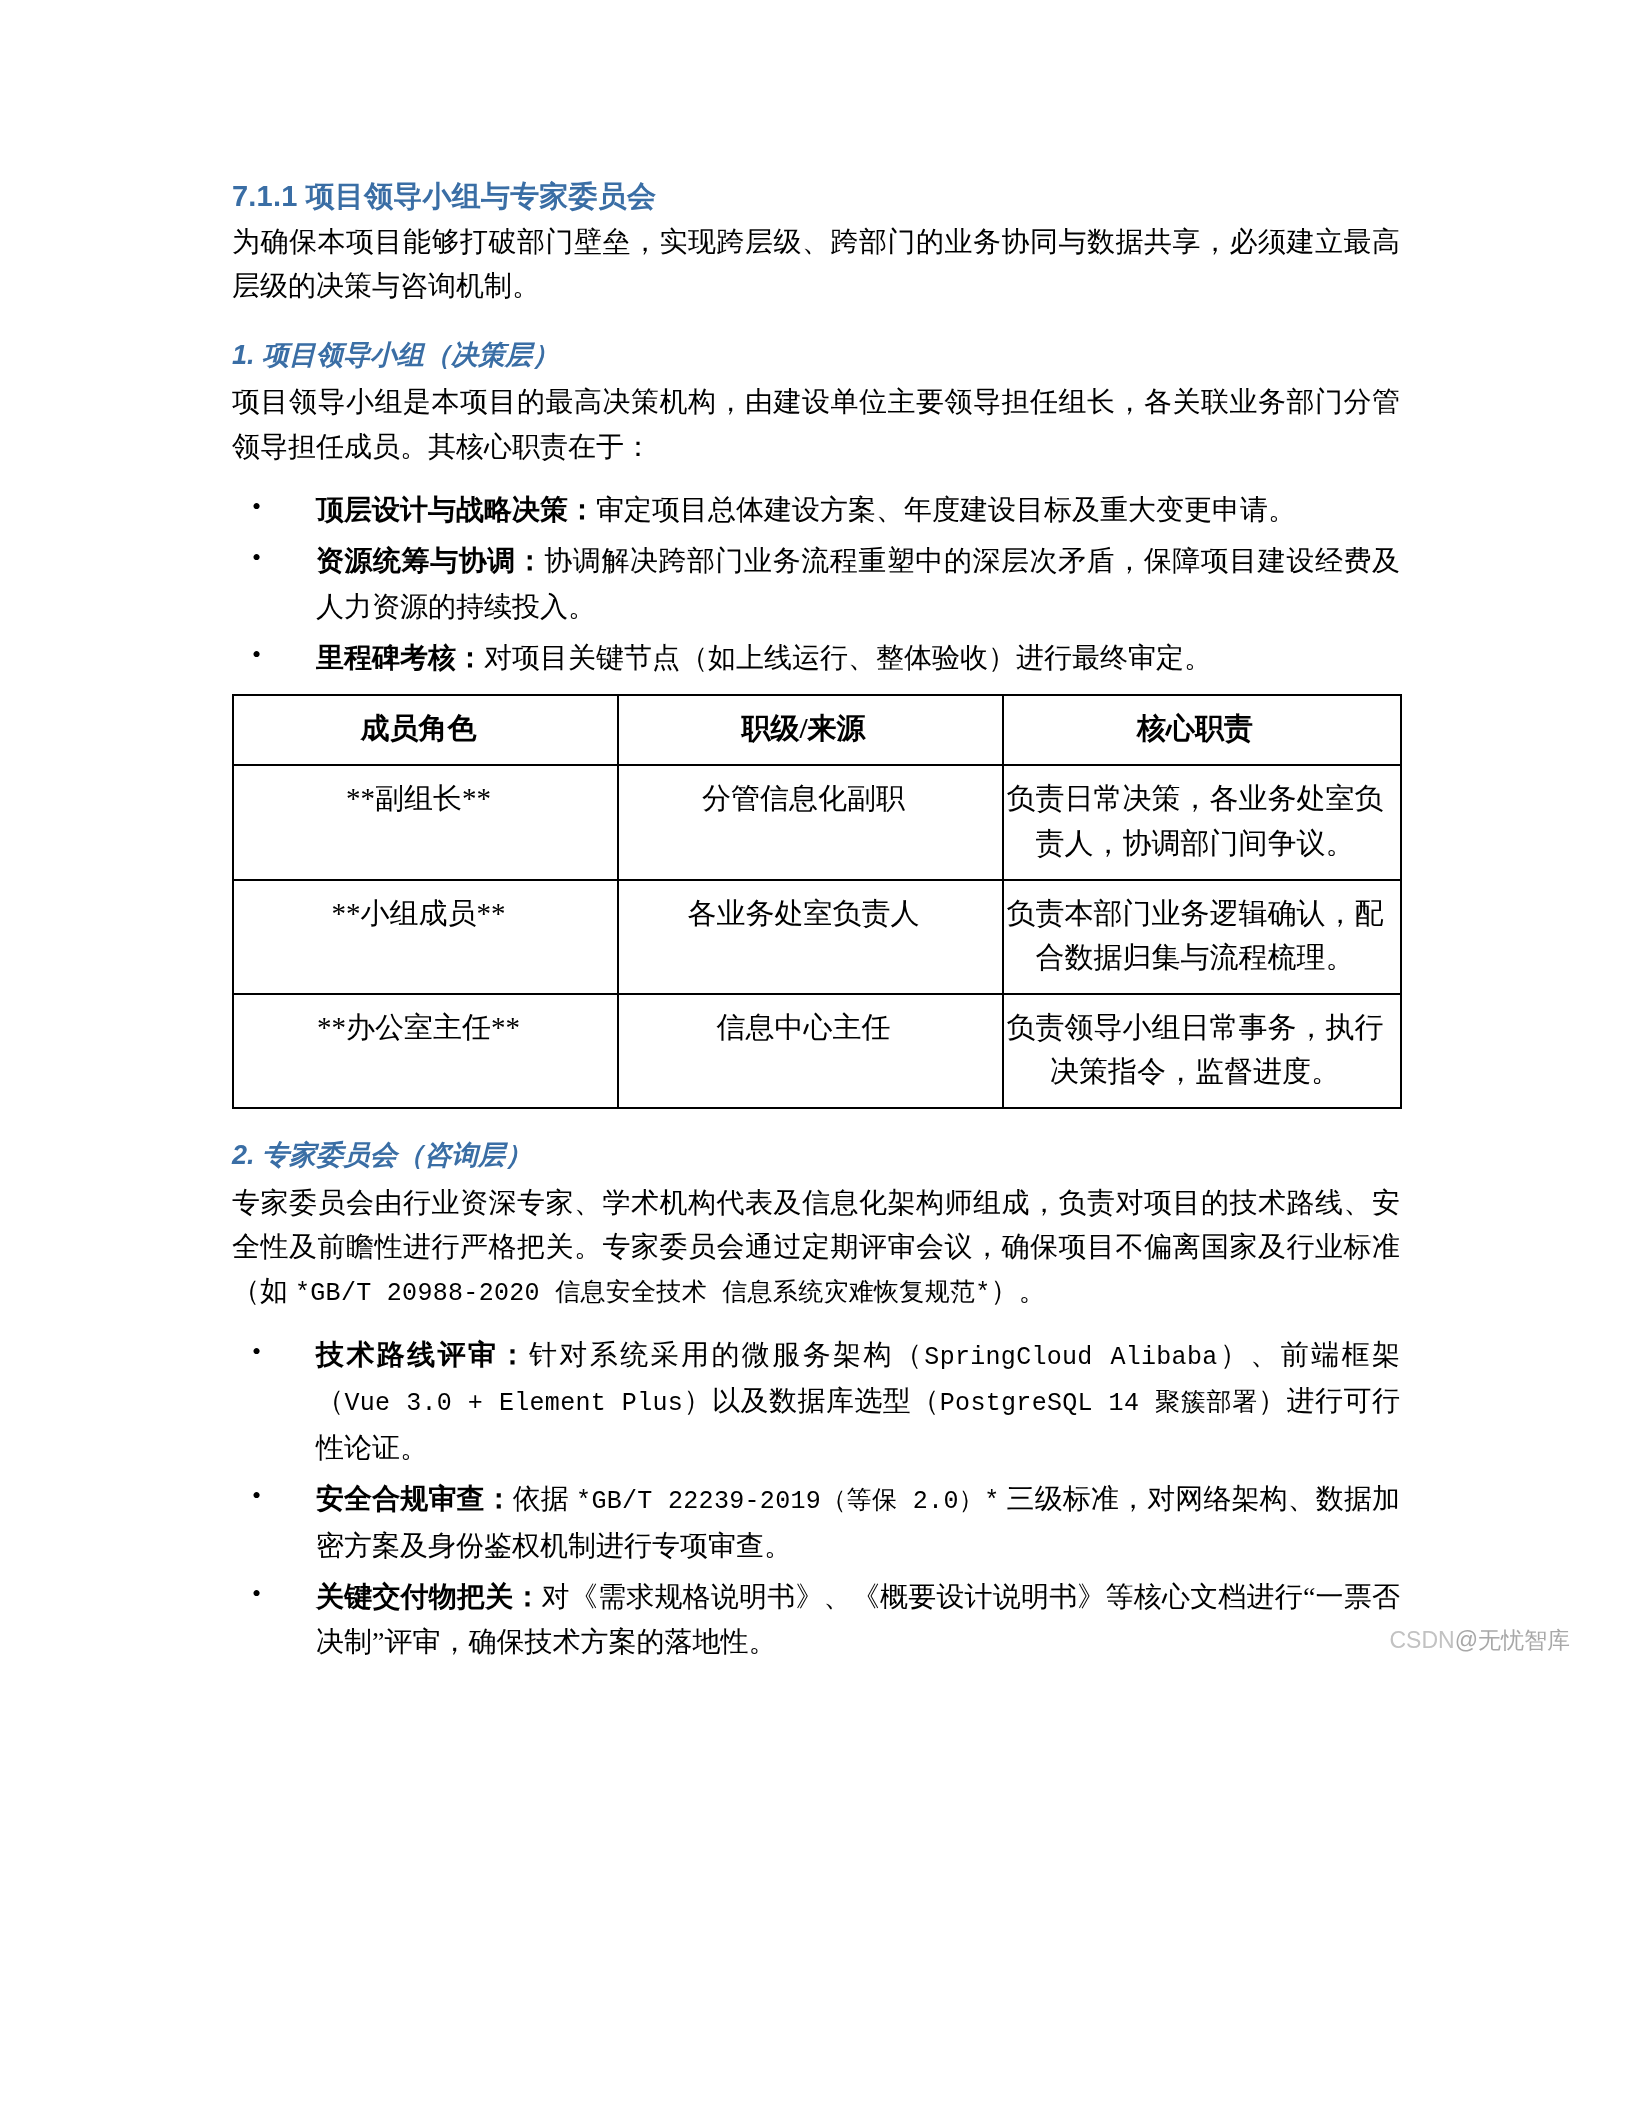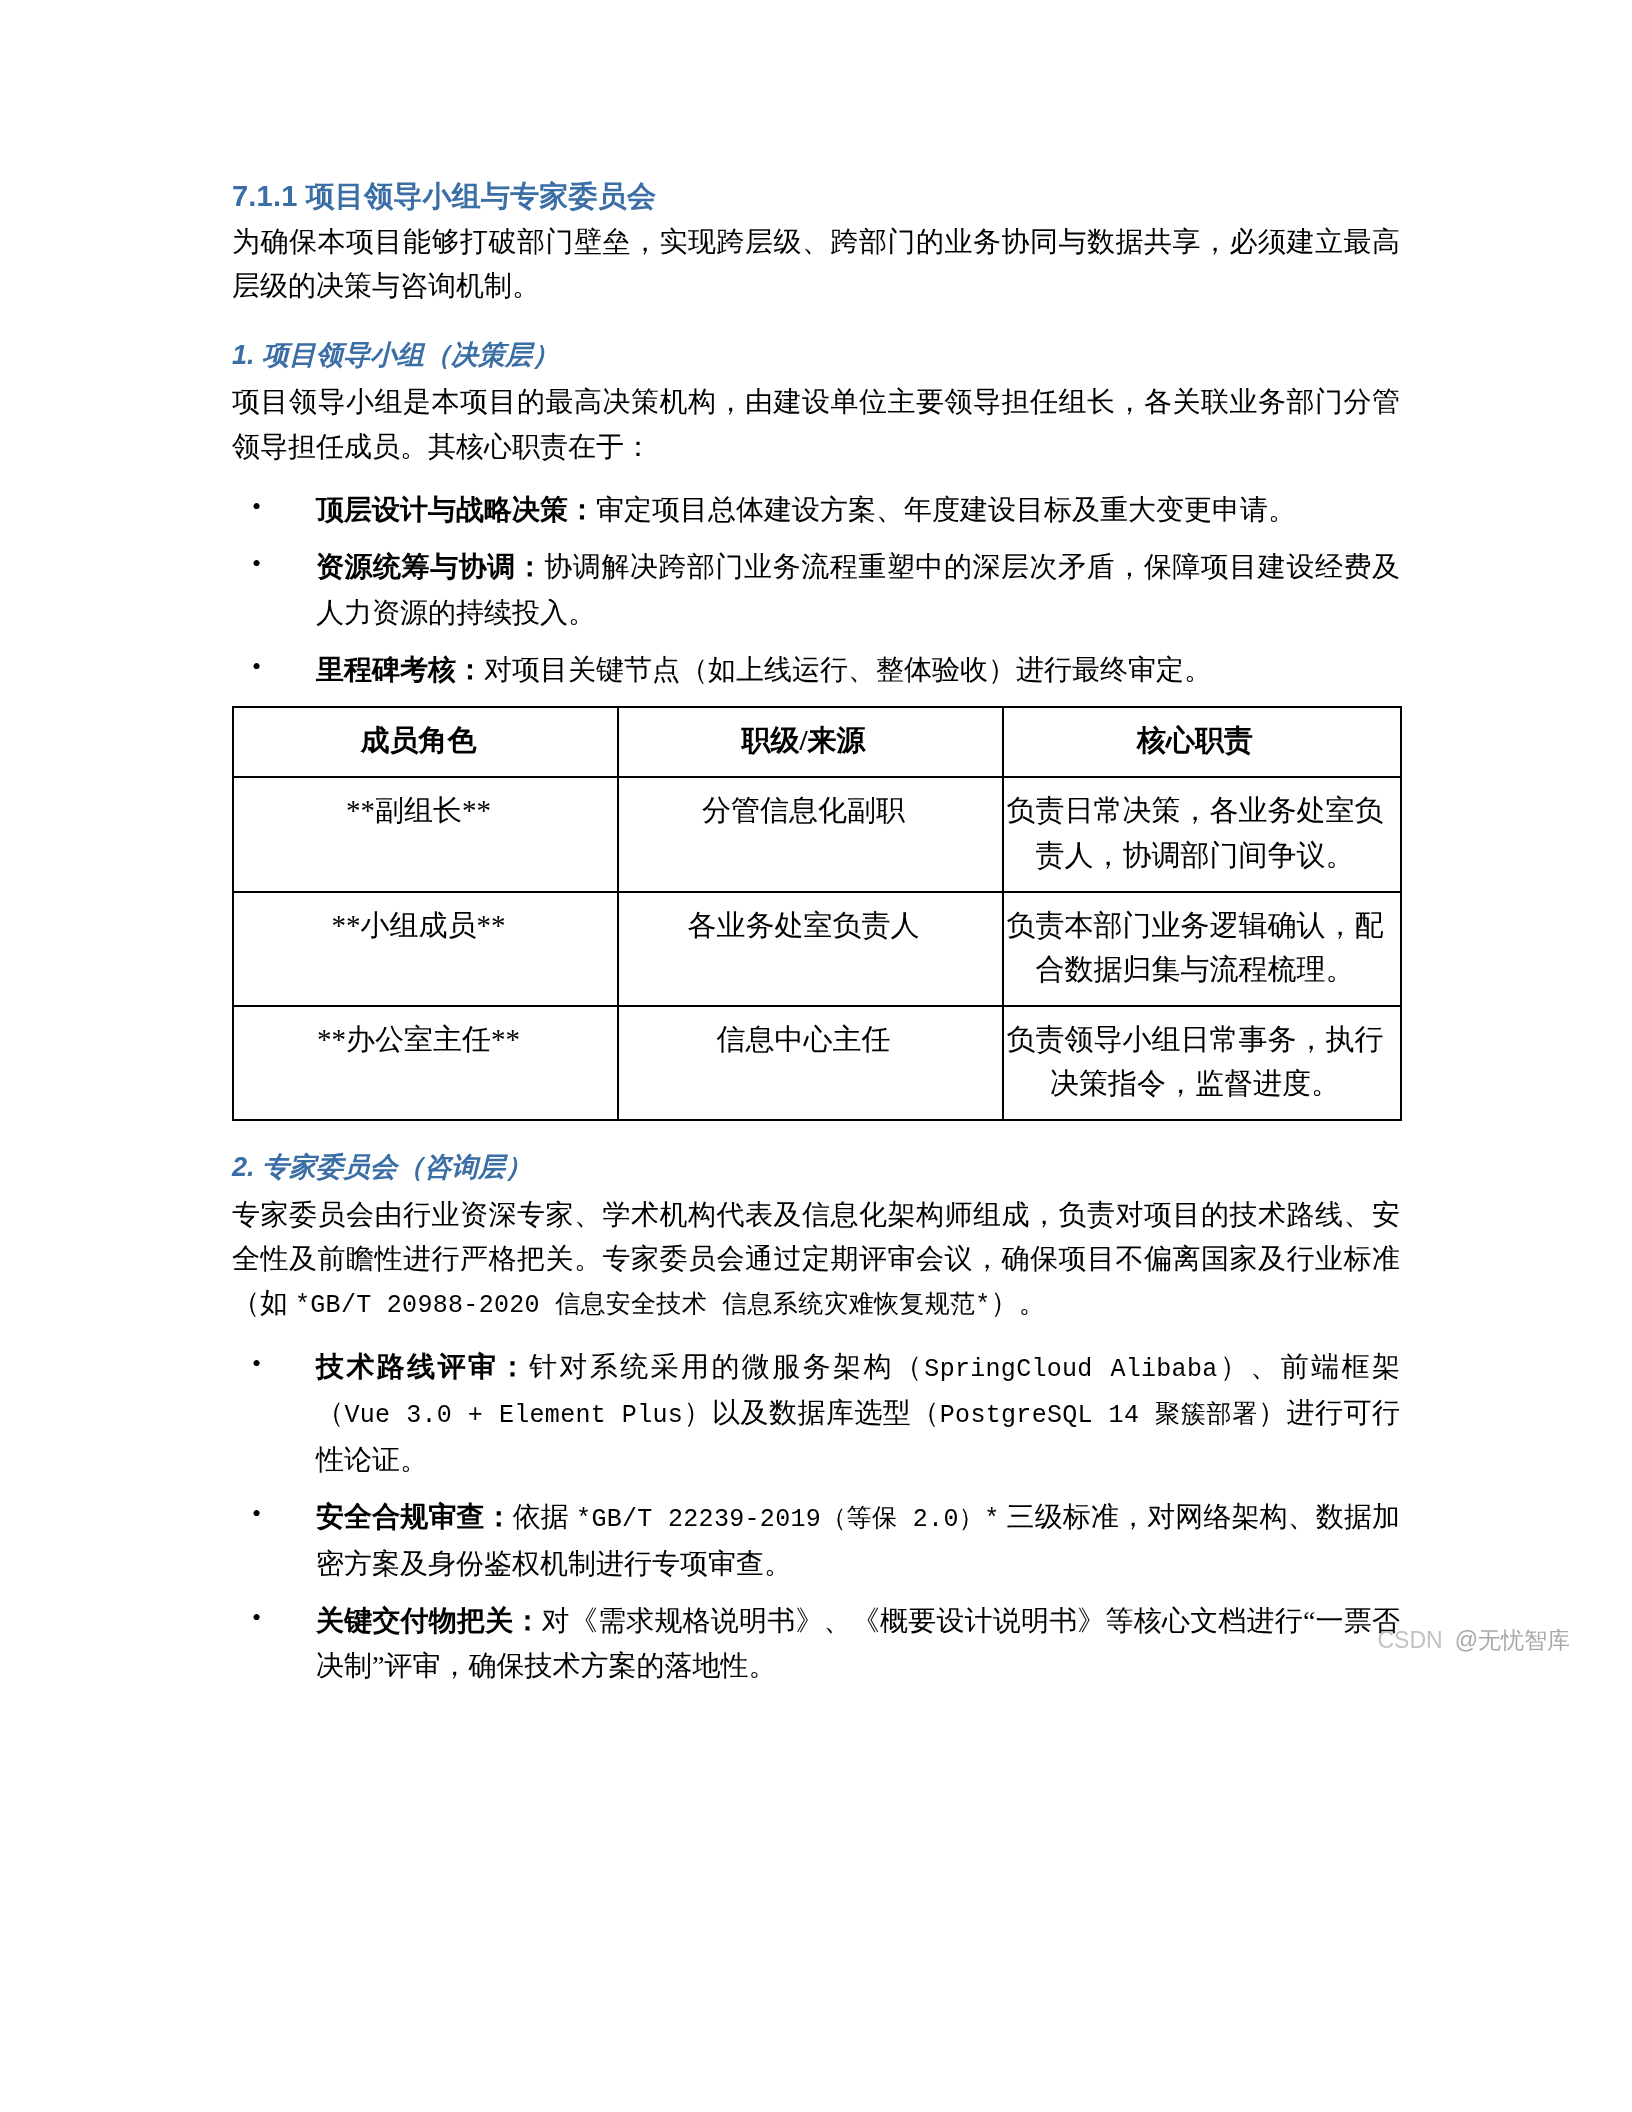--- a/index.html
+++ b/index.html
@@ -62,21 +62,20 @@
   }
   ul.bullets li {
     position: relative;
     padding-left: 84px;
     font-size: 28px;
     line-height: 1.62;
     color: #000000;
     margin-bottom: 6px;
     text-align: justify;
     text-justify: inter-ideograph;
-    margin-top: 12px;
   }
   ul.bullets li::before {
     content: "\2022";
     position: absolute;
     left: 20px;
     top: -1px;
     font-size: 26px;
     color: #000;
   }
   .lead { font-weight: bold; }
@@ -112,21 +111,20 @@
   table.roles col.c3 { width: 398px; }
   table.roles tbody td { height: 84px; }
 
   
   .watermark {
     position: absolute;
     right: 62px;
     bottom: 38px;
     display: flex;
     align-items: center;
-    gap: 12px;
     font-family: "Liberation Sans", "DejaVu Sans", sans-serif;
     font-size: 23px;
     color: #b9b9b9;
     user-select: none;
   }
   .watermark .wm-brand { color: #c2c2c2; }
   .watermark .wm-user { color: #a8a8a8; }
 </style>
 </head>
 <body>

